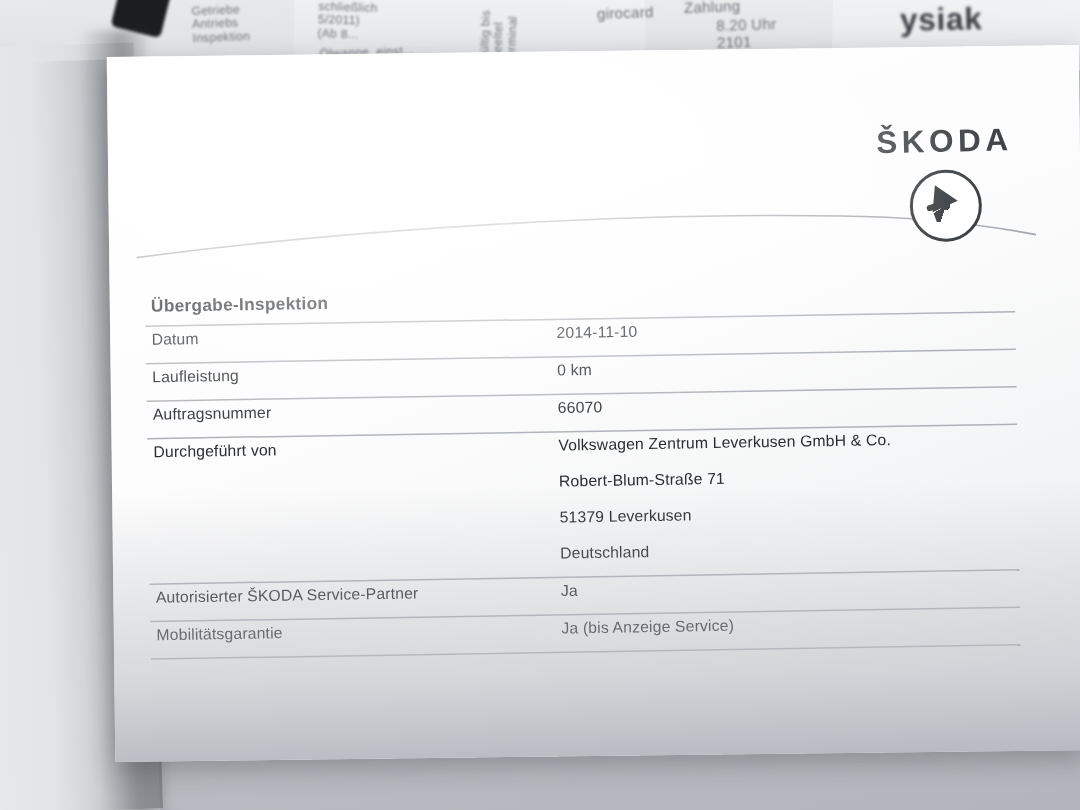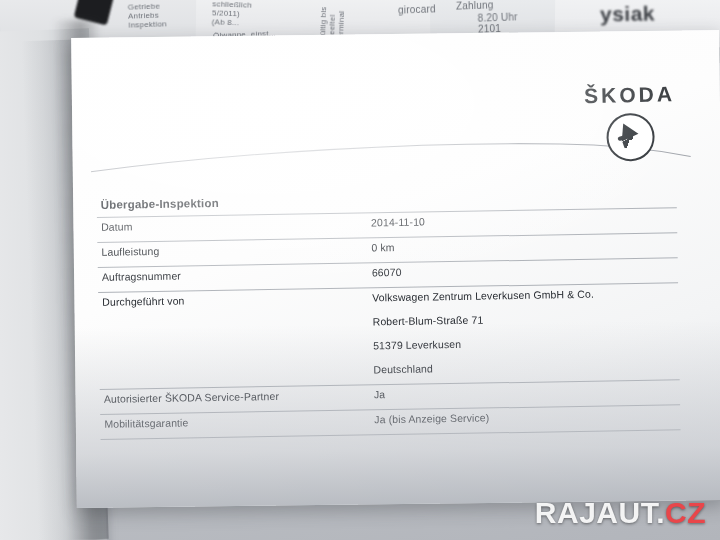--- a/index.html
+++ b/index.html
@@ -345,15 +345,14 @@
       <div class="row last">
         <div class="cell-label">Mobilitätsgarantie</div>
         <div class="cell-value">Ja (bis Anzeige Service)</div>
       </div>
     </div>
 
     <div class="page-sheen"></div>
     <div class="page-bottom-shade"></div>
   </div>
 
-  <div class="watermark"><span>RAJAUT</span><span class="dot">.</span><span class="cz">CZ</span></div>
 
 </div>
 
 </body></html>

